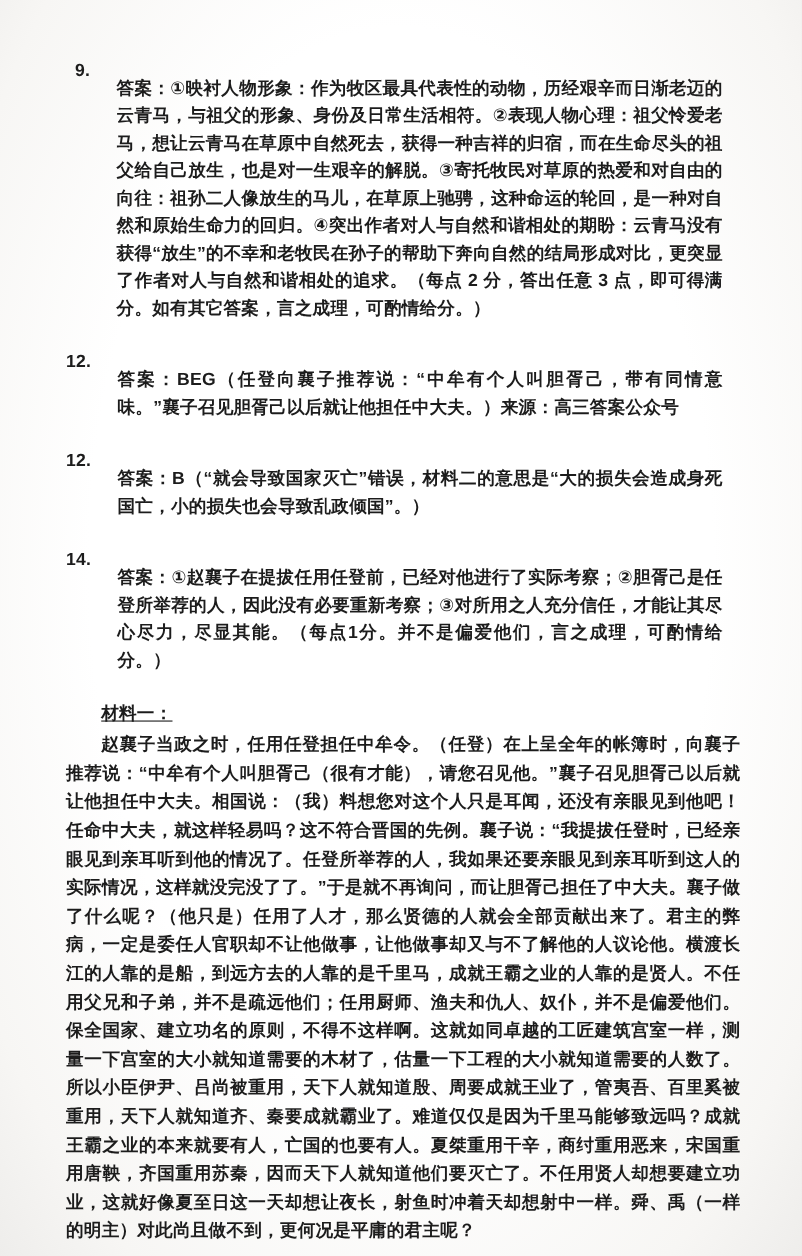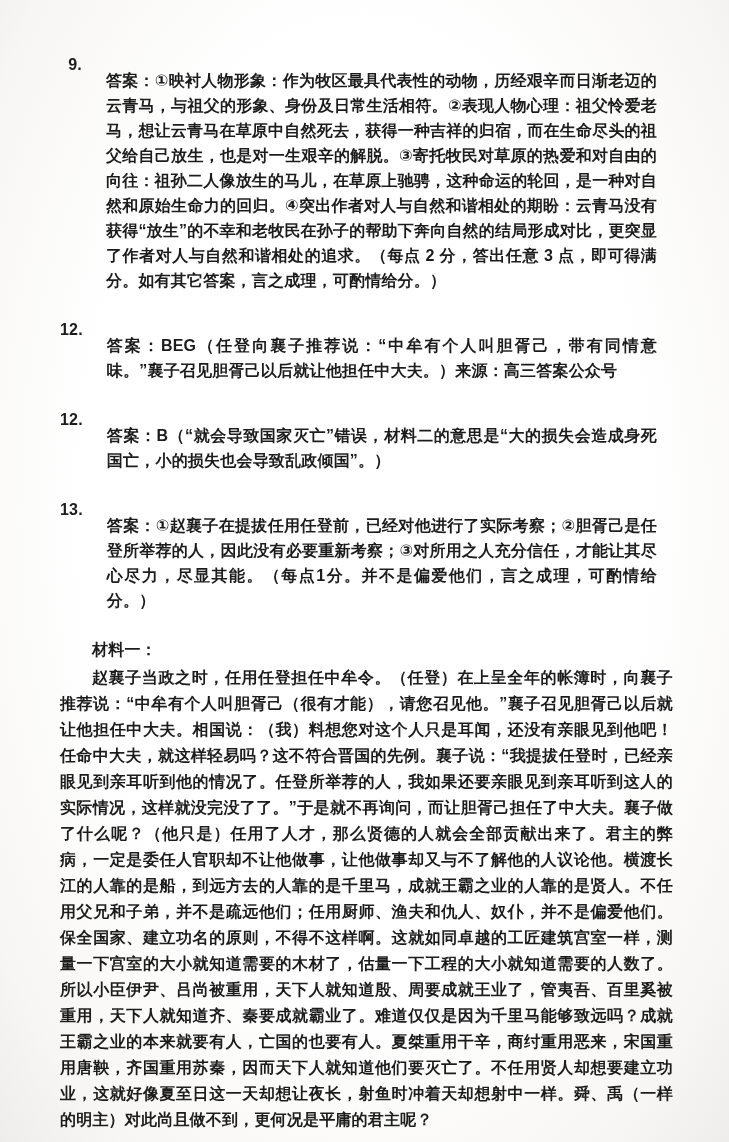--- a/index.html
+++ b/index.html
@@ -48,20 +48,21 @@
   .trans-heading {
     margin-top: 30px;
     line-height: 26px;
     font-weight: 700;
   }
   .material-heading {
     margin-top: 5px;
     padding-left: 32px;
     line-height: 26px;
     font-weight: 700;
+    text-decoration: underline;
   }
   .trans-paragraph {
     margin: 2px 0 0 0;
     text-indent: 32px;
     text-align: justify;
     line-height: 26px;
   }
 </style>
 </head>
 <body>
@@ -87,21 +88,21 @@
 
     <div class="answer">
       <span class="num">12.</span>
       <div class="body">
         <p>答案：B（“就会导致国家灭亡”错误，材料二的意思是“大的损失会造成身死国亡，小的损失也会导致乱政倾国”。）</p>
       </div>
     </div>
 
 
     <div class="answer">
-      <span class="num">13.</span>
+      <span class="num">14.</span>
       <div class="body">
         <p>答案：①赵襄子在提拔任用任登前，已经对他进行了实际考察；②胆胥己是任登所举荐的人，因此没有必要重新考察；③对所用之人充分信任，才能让其尽心尽力，尽显其能。（每点1分。并不是偏爱他们，言之成理，可酌情给分。）</p>
       </div>
     </div>
 
   </div>
 
 
   <div class="material-heading">材料一：</div>
 

